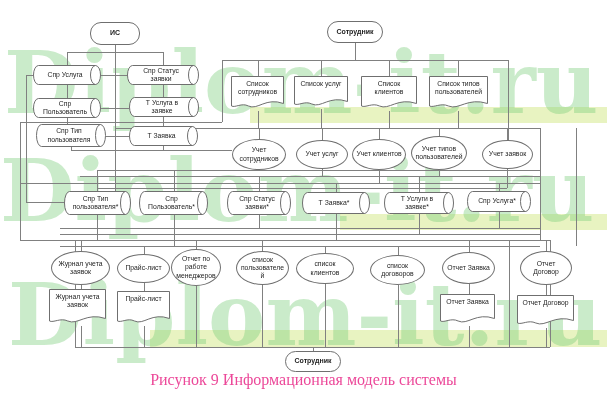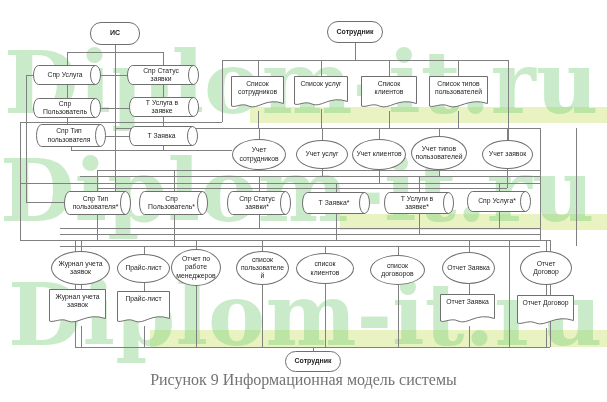--- a/index.html
+++ b/index.html
@@ -16,21 +16,21 @@
   .node.terminator{border:1px solid #6f6f6f;border-radius:11px;background:#fff;}
   .node.process{border:1px solid #6f6f6f;border-radius:50%;background:#fff;}
   .node.cylinder svg,.node.document svg{position:absolute;left:0;top:0;display:block;}
   .lab{position:absolute;left:0;top:0;right:0;bottom:0;display:flex;align-items:center;
        justify-content:center;text-align:center;color:#1d1d1d;
        font:6.8px/1.2 "Liberation Sans",sans-serif;padding:1px 3px;word-break:break-word;}
   .node.terminator .lab{font-weight:bold;font-size:7px;}
   .node.cylinder .lab{padding-left:6px;padding-right:10px;}
   .node.document .lab{align-items:flex-start;padding-top:4px;padding-bottom:10px;}
   .caption{position:absolute;left:0;right:0;top:371px;text-align:center;z-index:4;
-           font-family:"Liberation Serif",serif;font-size:16px;color:#737373;}
+           font-family:"Liberation Serif",serif;font-size:16px;color:#ec4899;}
 </style>
 </head>
 <body>
 
 <div class="stage">
   <div class="layer wm-layer" id="wm">
       <div class="wm-band" style="left: 250px; top: 107px; width: 357px; height: 16px; background: rgba(228, 241, 182, 0.85);"></div>
       <div class="wm-band" style="left: 340px; top: 214px; width: 267px; height: 16px; background: rgba(228, 241, 182, 0.85);"></div>
       <div class="wm-band" style="left: 150px; top: 330px; width: 457px; height: 17px; background: rgba(228, 241, 182, 0.85);"></div>
       <div class="wm-row" style="left: 4px; top: 40px; font-size: 86px; color: rgba(123, 205, 123, 0.4);">Diplom-it.ru</div>

